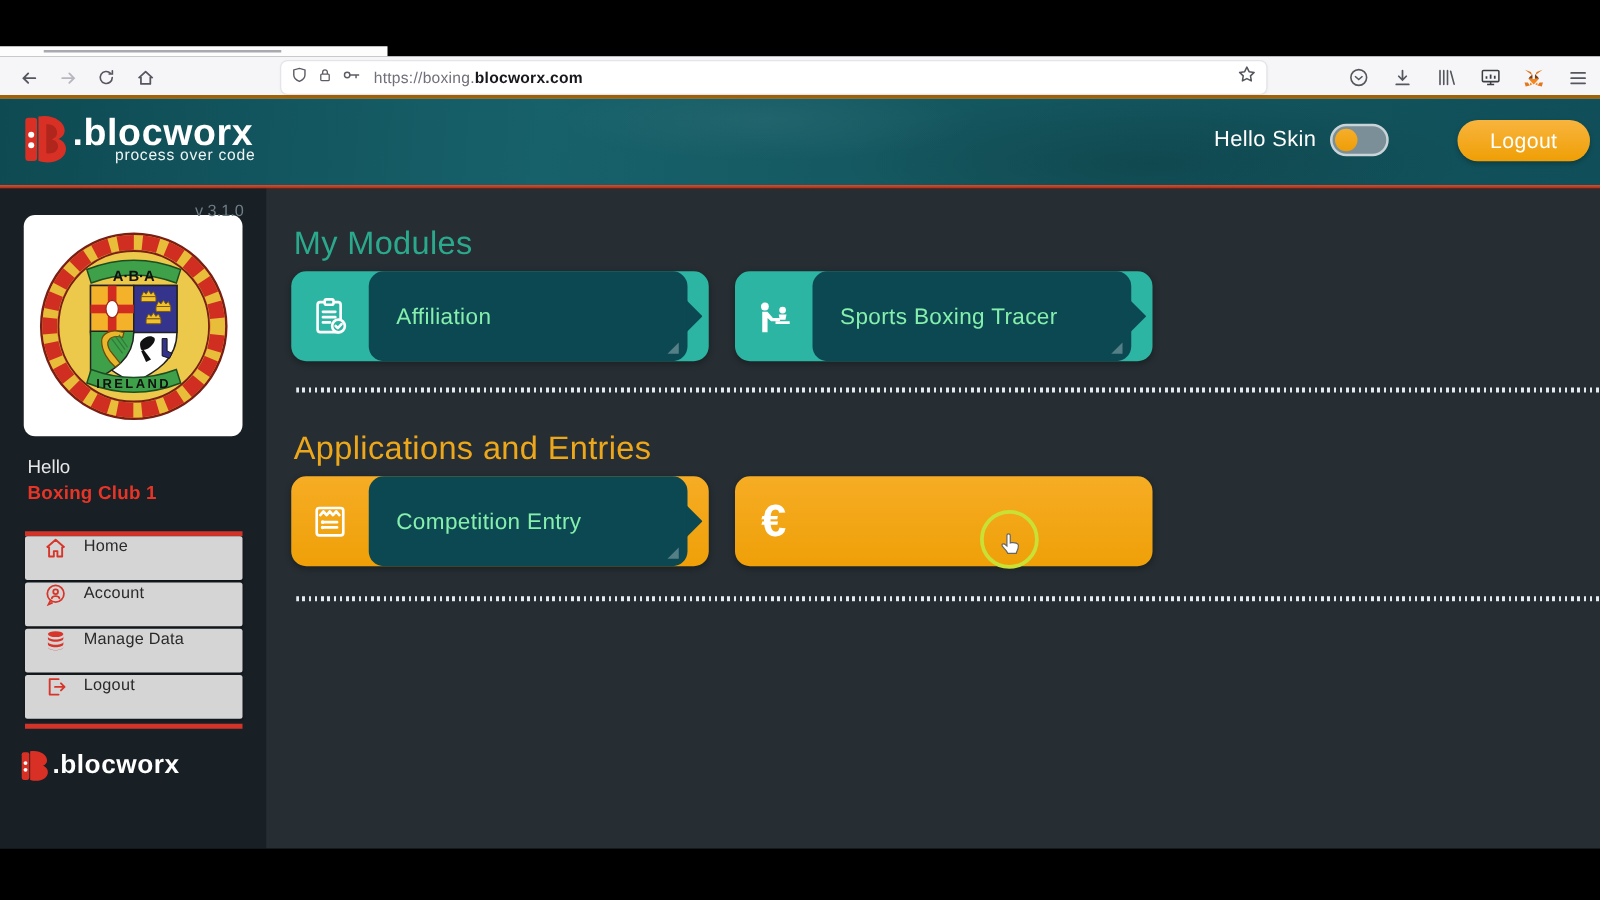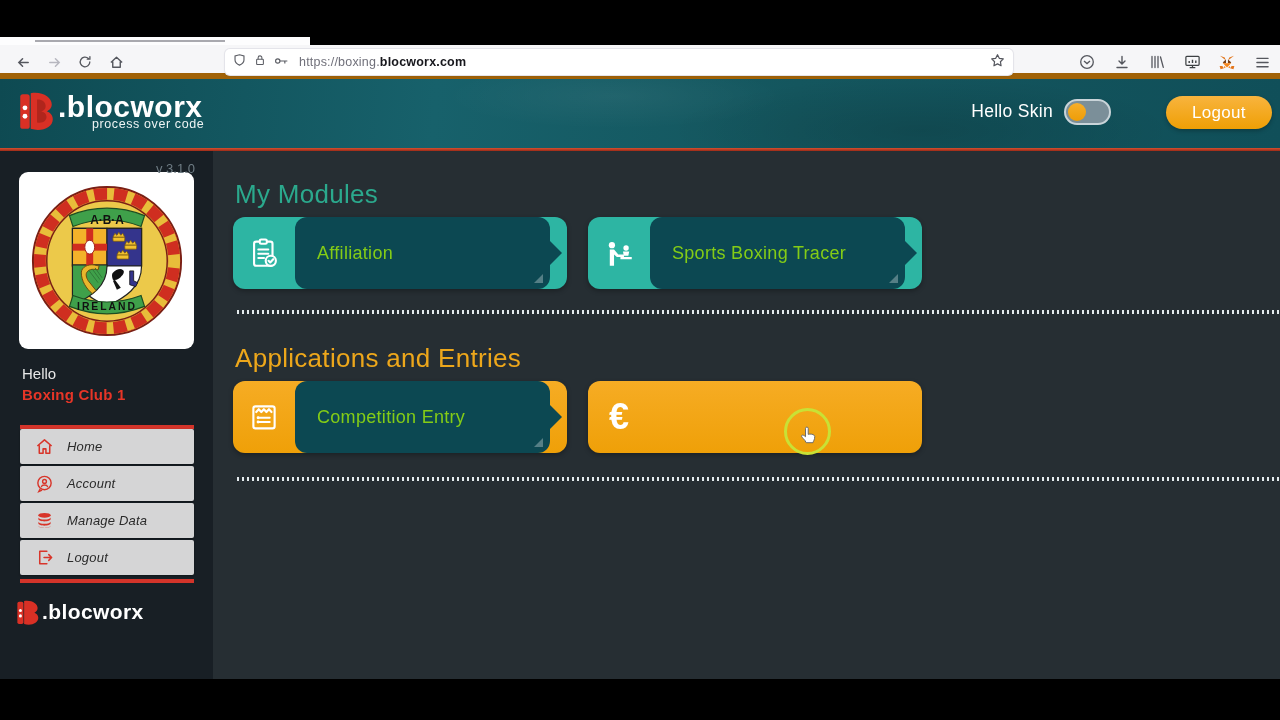--- a/index.html
+++ b/index.html
@@ -10,21 +10,21 @@
   
   .bar-top    { position:absolute; left:0; top:0; width:1280px; height:37px; background:#000; }
   .bar-bottom { position:absolute; left:0; top:679px; width:1280px; height:41px; background:#000; }
 
   
   .tab-sliver { position:absolute; left:0; top:37px; width:1280px; height:8px; background:#000; }
   .tab-sliver .active-tab-bottom { position:absolute; left:0; top:0; width:310px; height:8px; background:#fdfdfe; }
   .tab-sliver .tab-underline { position:absolute; left:35px; top:3px; width:190px; height:1.5px; background:#a9a9af; }
 
   
-  .toolbar { position:absolute; left:0; top:45px; width:1280px; height:34px; background:#f6f6f8; border-bottom:6px solid #a16207; }
+  .toolbar { position:absolute; left:0; top:45px; width:1280px; height:34px; background:#f6f6f8; border-bottom:3px solid #a16207; }
   .nav-btn { position:absolute; top:4px; width:26px; height:26px; display:flex; align-items:center; justify-content:center; border-radius:4px; color:#55575e; }
   .nav-btn svg { display:block; }
   .urlbar { position:absolute; left:225px; top:4px; width:788px; height:26px; background:#ffffff; border-radius:5px; box-shadow:0 0 0 1px #e4e4ea, 0 1px 3px rgba(0,0,0,.08); display:flex; align-items:center; padding:0 8px; }
   .urlbar .site-icons { display:flex; align-items:center; gap:8px; color:#5b5d64; margin-right:10px; }
   .url-text { font-size:12.5px; color:#70707a; letter-spacing:.2px; }
   .url-text b { color:#17171c; font-weight:700; }
   .urlbar .star { margin-left:auto; color:#55575e; }
   .toolbar-right { position:absolute; right:6px; top:4px; height:26px; display:flex; align-items:center; gap:11px; color:#55575e; }
   .tb-icon { width:24px; height:24px; display:flex; align-items:center; justify-content:center; border-radius:4px; }
 
@@ -49,21 +49,21 @@
   .workspace { position:absolute; left:0; top:151px; width:1280px; height:528px; background:#262e33; }
   .sidebar { position:absolute; left:0; top:0; width:213px; height:528px; background:#181f25; }
 
   .logo-card { position:absolute; left:19px; top:21px; width:175px; height:177px; background:#fff; border-radius:9px; display:flex; align-items:center; justify-content:center; }
   .greeting { position:absolute; left:22px; top:214px; color:#e8e8e8; font-size:15px; }
   .club-name { position:absolute; left:22px; top:235px; color:#e63527; font-size:15px; font-weight:700; letter-spacing:.2px; }
 
   .menu-bar-top    { position:absolute; left:20px; top:274px; width:174px; height:3.5px; background:#d3342a; }
   .menu-bar-bottom { position:absolute; left:20px; top:428px; width:174px; height:3.5px; background:#d3342a; }
   .menu-item { position:absolute; left:20px; width:174px; height:35px; background:#d5d5d6; border-radius:2px;
-    display:flex; align-items:center; gap:13px; padding-left:15px; cursor:pointer; box-shadow:0 1px 2px rgba(0,0,0,.35);font-style:italic; }
+    display:flex; align-items:flex-start; gap:13px; padding-left:15px; cursor:pointer; box-shadow:0 1px 2px rgba(0,0,0,.35); }
   .menu-item .mi-icon { width:19px; height:19px; display:flex; align-items:center; justify-content:center; color:#d8352a; }
   .menu-item .mi-label { font-size:13px; color:#2a2a2a; font-weight:500; letter-spacing:.2px; }
 
   .sidebar-footer { position:absolute; left:16px; top:444px; width:180px; height:34px; display:flex; align-items:center; }
   .footer-word { color:#fff; font-size:21px; font-weight:600; letter-spacing:.4px; margin-left:3px; }
   .footer-version { position:absolute; right:18px; top:10px; color:#6f7d85; font-size:13px; }
 
   
   .main { position:absolute; left:213px; top:0; width:1067px; height:528px; }
   .section-heading { position:absolute; font-size:26px; font-weight:400; letter-spacing:.3px; }
@@ -75,21 +75,21 @@
   .module-btn { position:absolute; width:334px; height:72px; border-radius:12px; cursor:pointer; box-shadow:0 2px 5px rgba(0,0,0,.3); }
   .module-btn.accent-teal   { background:#2db5a3; }
   .module-btn.accent-orange { background:linear-gradient(#f6ac24,#efa008); }
   .mb-icon { position:absolute; left:0; top:0; width:62px; height:72px; display:flex; align-items:center; justify-content:center; color:#fff; }
   .mb-body { position:absolute; left:62px; top:0; bottom:0; right:17px; background:#0c4852; border-radius:12px;
     display:flex; align-items:center; padding-left:22px; }
   .mb-body::after { content:""; position:absolute; right:-12px; top:50%; transform:translateY(-50%);
     width:13px; height:26px; background:#0c4852; clip-path:polygon(0 0, 100% 50%, 0 100%); }
   .mb-body::before { content:""; position:absolute; right:7px; bottom:6px;
     border-left:9px solid transparent; border-bottom:9px solid rgba(255,255,255,.3); }
-  .mb-label { color:#84cc16; font-size:18px; letter-spacing:.3px; }
+  .mb-label { color:#86efac; font-size:18px; letter-spacing:.3px; }
 
   
   .cursor-highlight { position:absolute; left:784px; top:408px; width:47px; height:47px; border-radius:50%;
     border:3px solid #c9e135; pointer-events:none; }
   .cursor-hand { position:absolute; left:797px; top:424px; width:23px; height:23px; pointer-events:none; }
 </style>
 </head>
 <body>
 
 <div id="stage">

